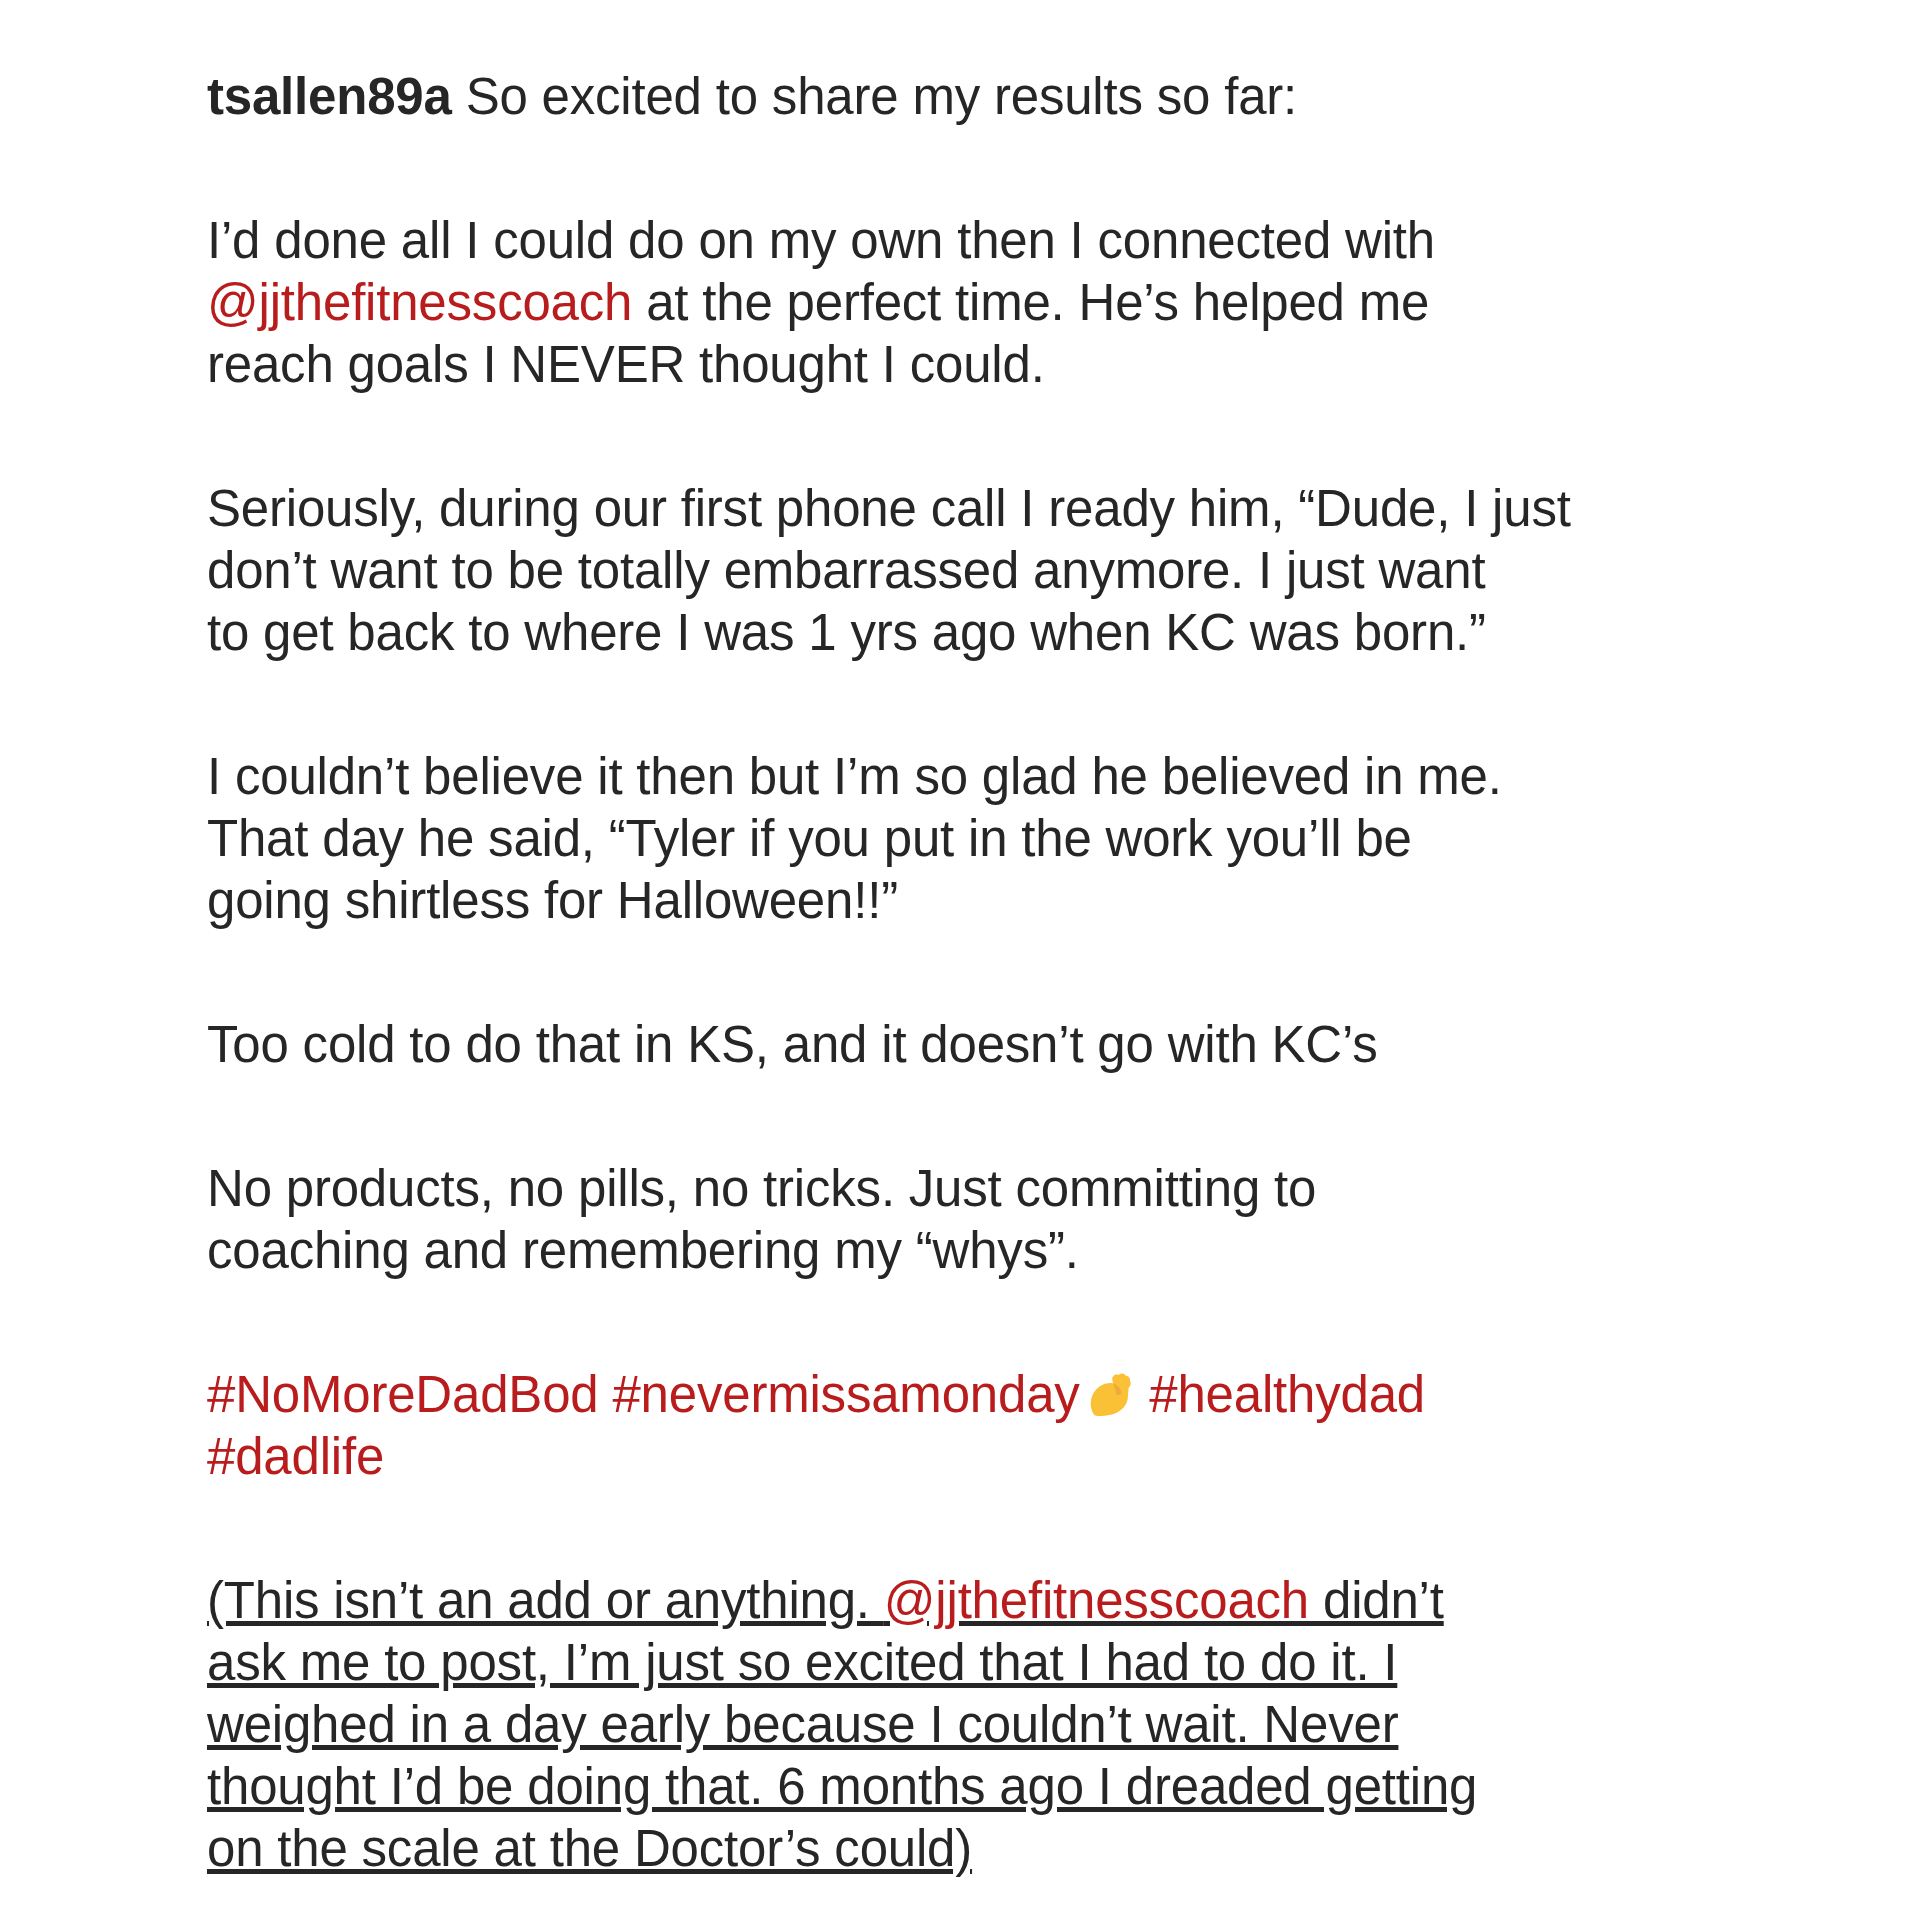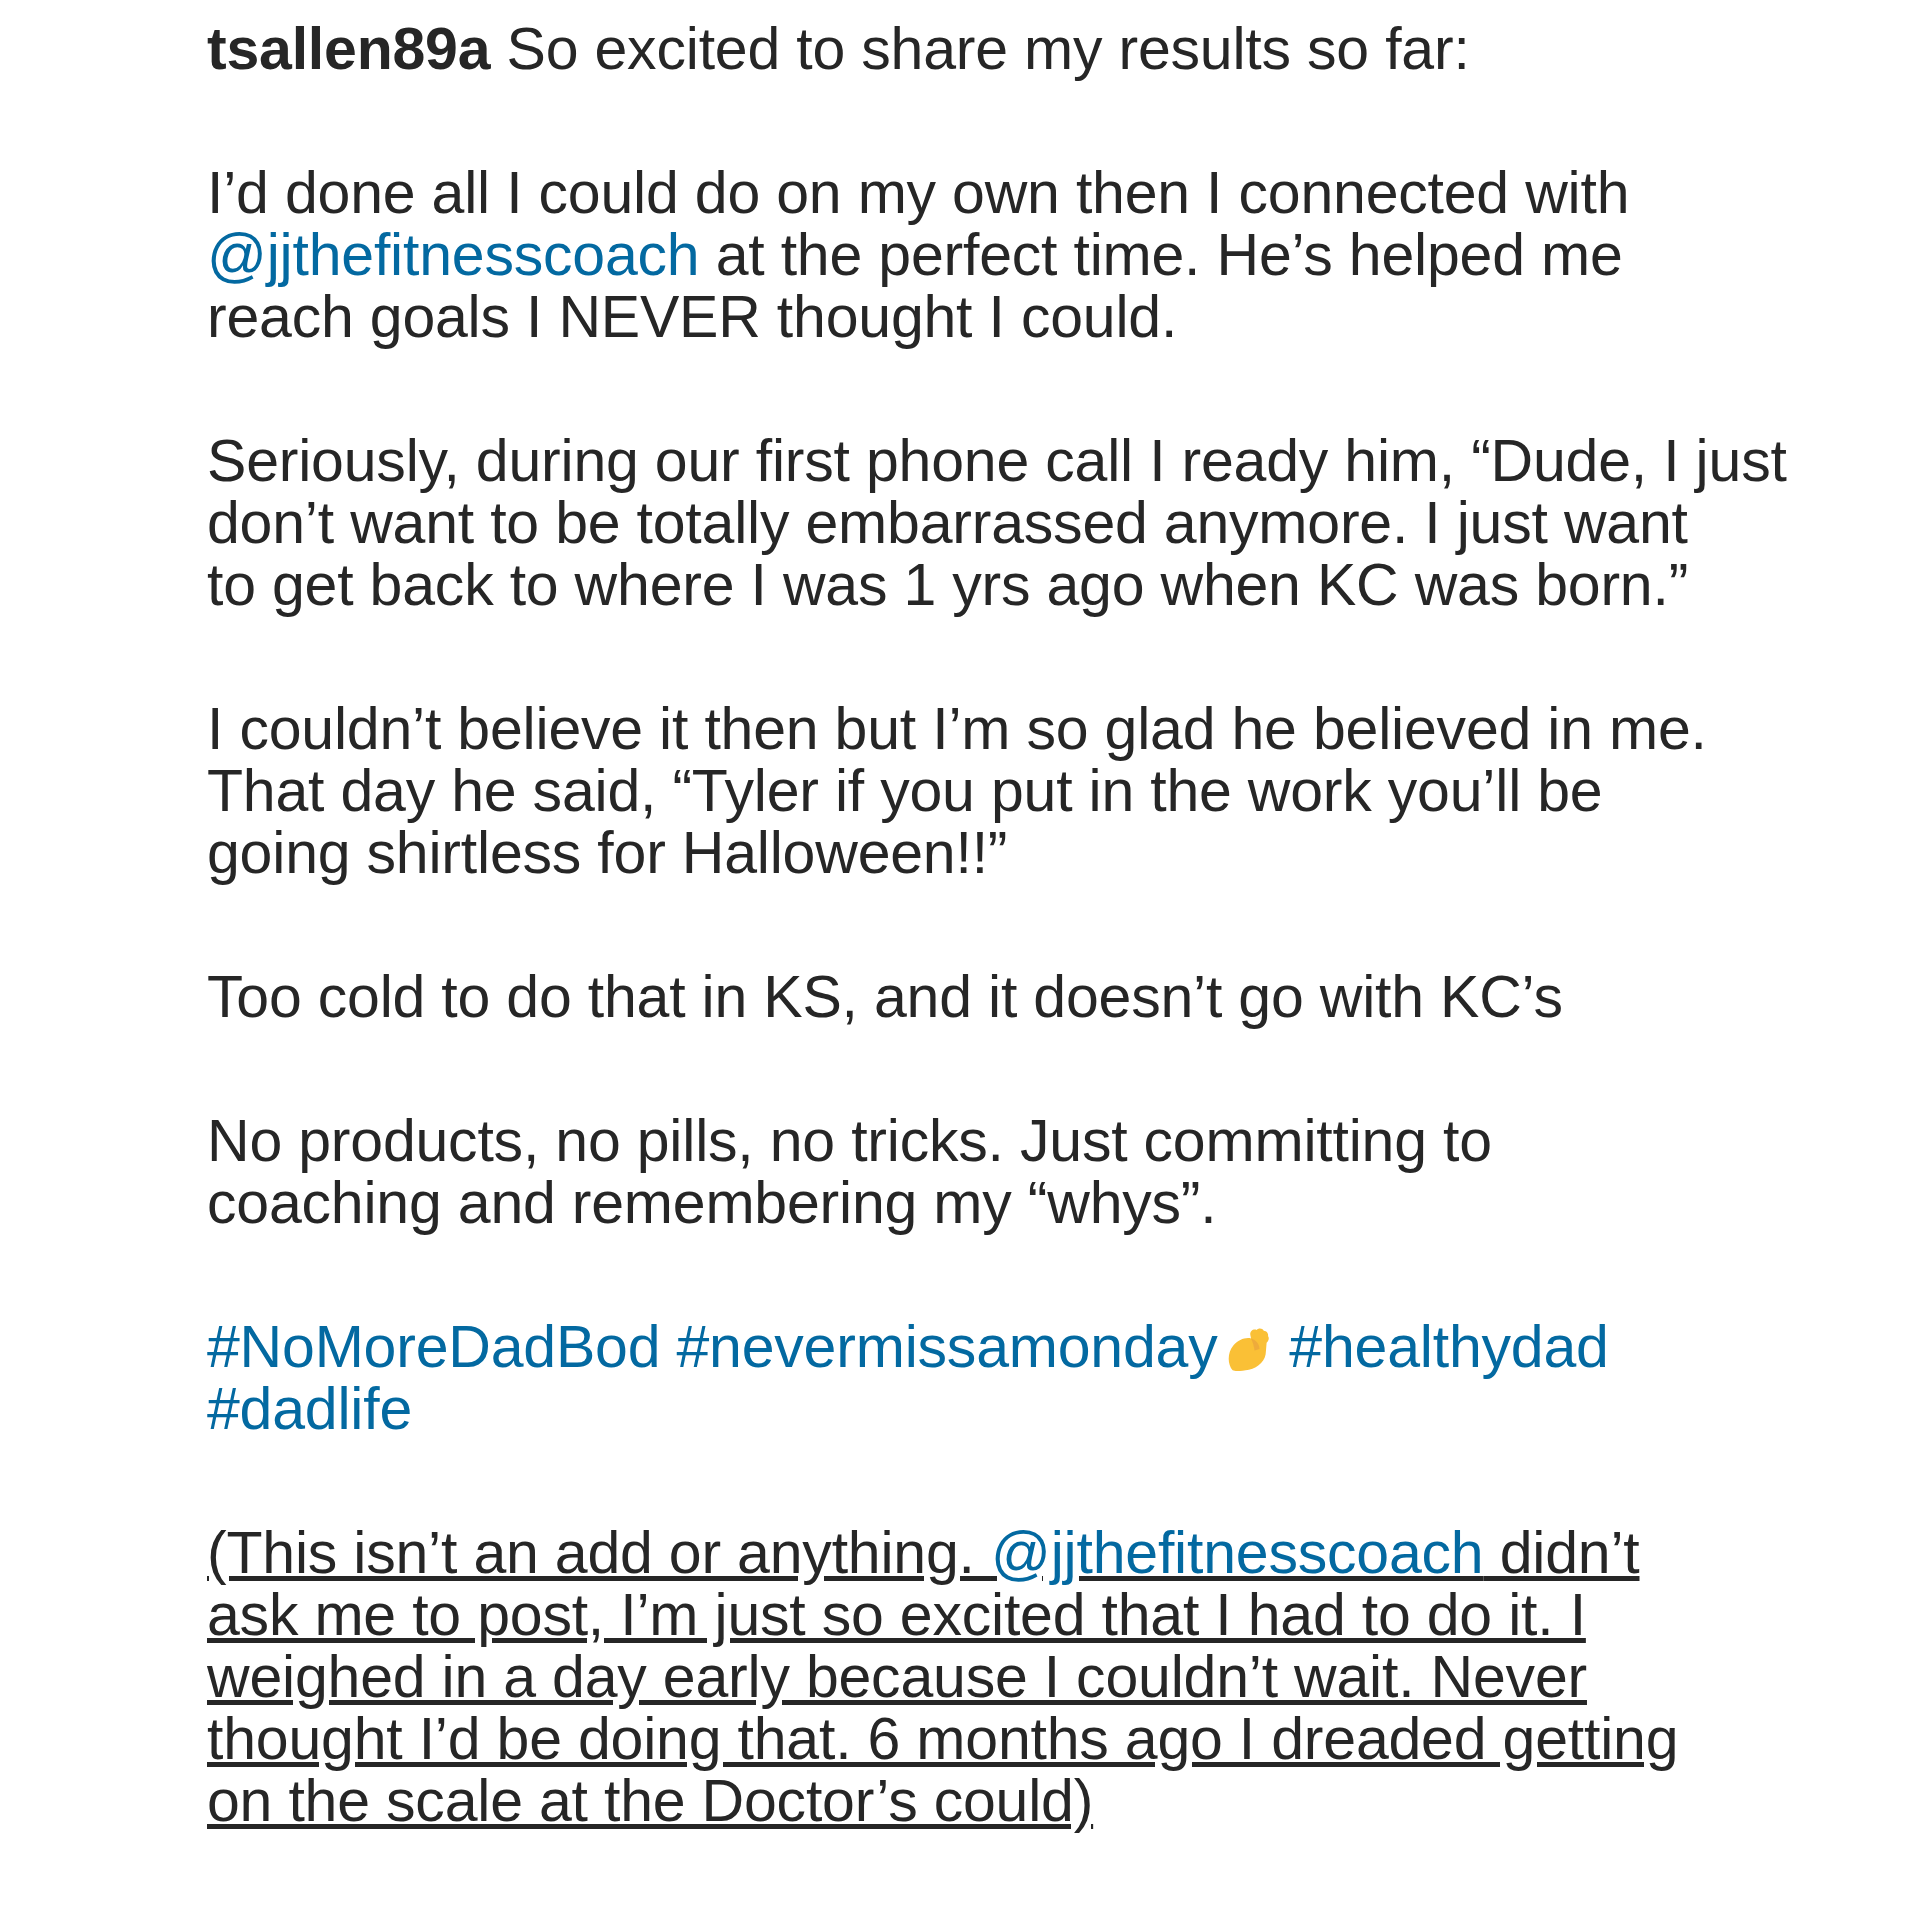--- a/index.html
+++ b/index.html
@@ -8,41 +8,42 @@
     background: #ffffff;
   }
   body {
     width: 1928px;
     height: 1928px;
     overflow: hidden;
     font-family: "Liberation Sans", "DejaVu Sans", sans-serif;
   }
   .caption {
     padding: 18px 38px 0 207px;
-    font-size: 59px;
+    font-size: 51px;
     letter-spacing: -0.2px;
     color: #262626;
+    margin-top: 48px;
   }
   .para {
     margin: 0 0 82px 0;
   }
   .para:last-child {
     margin-bottom: 0;
     text-decoration: underline;
   }
   .line {
     height: 62px;
     line-height: 62px;
     white-space: nowrap;
   }
   .bold {
     font-weight: 700;
   }
   .link {
-    color: #0369a1;
+    color: #b91c1c;
     cursor: pointer;
     text-align: center;
   }
   .emoji {
     display: inline-block;
     width: 51px;
     height: 51px;
     vertical-align: -8.5px;
     margin-left: 4.7px;
   }

